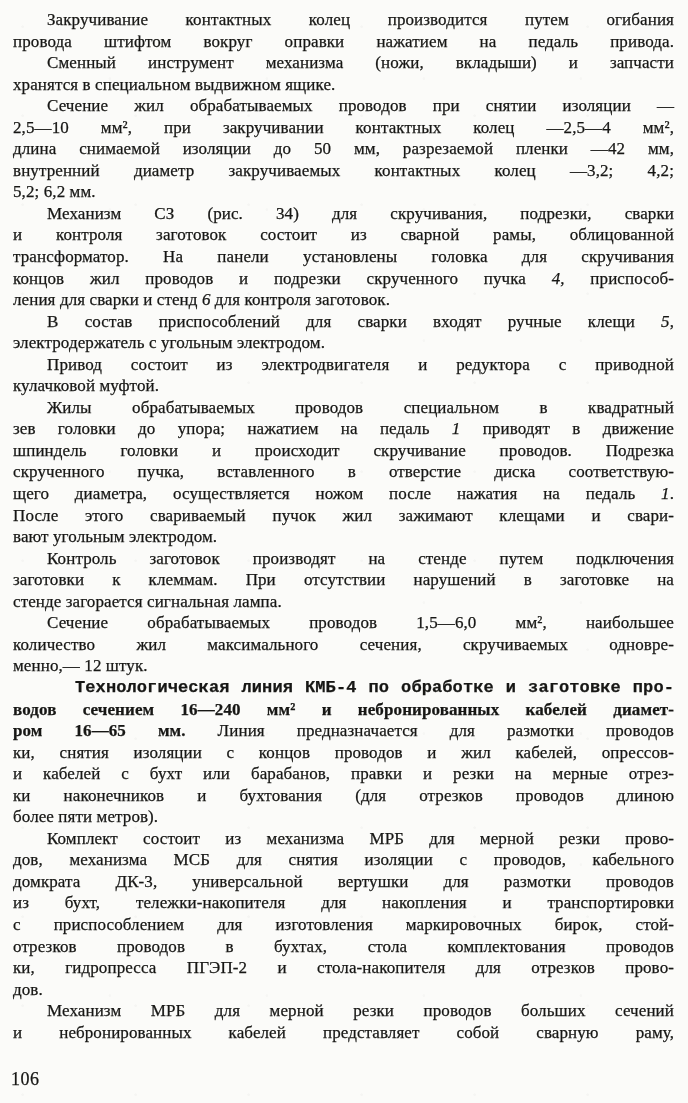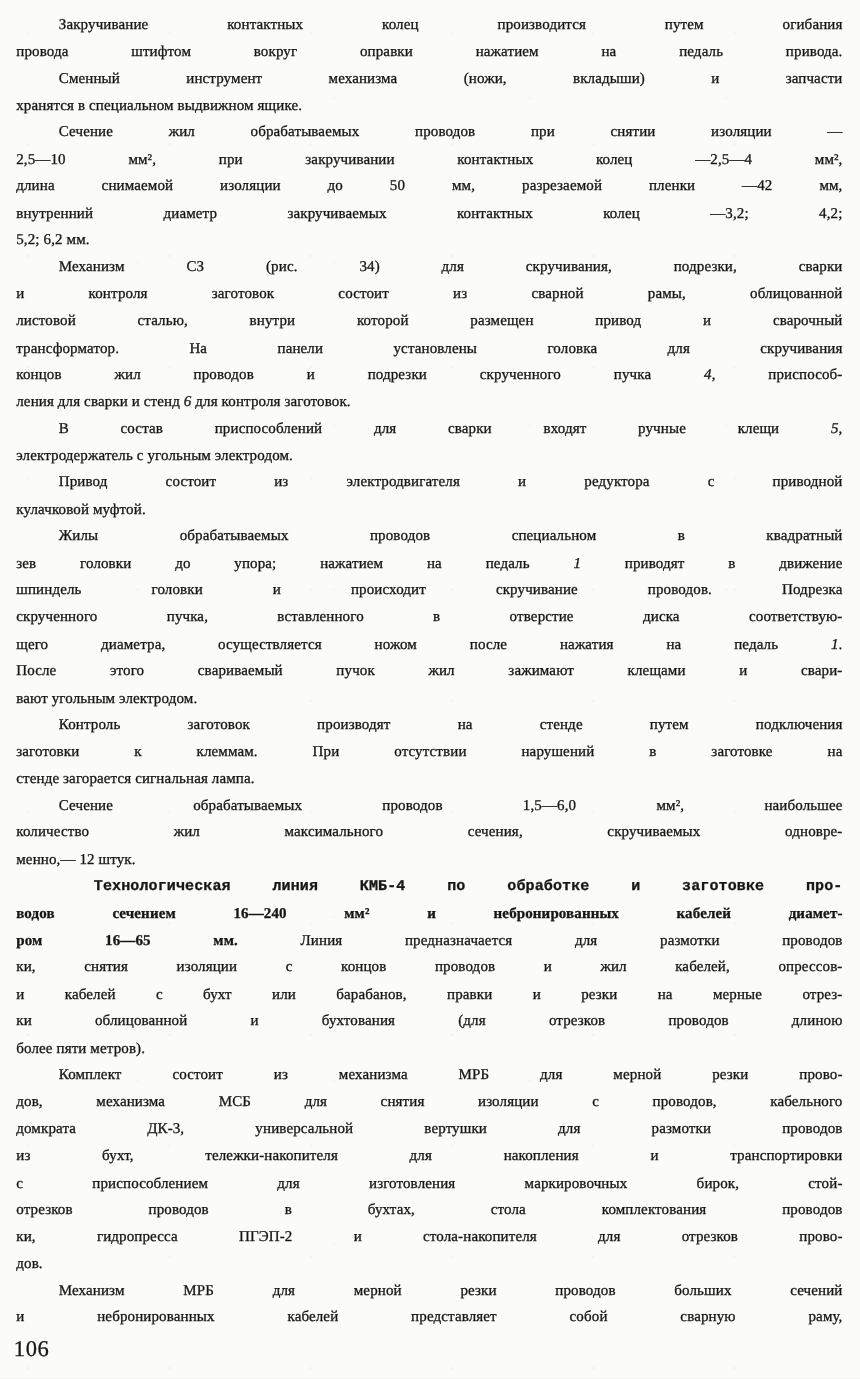--- a/index.html
+++ b/index.html
@@ -20,21 +20,21 @@
     overflow: hidden;
     font-family: "Liberation Serif", "DejaVu Serif", serif;
     color: #171715;
     -webkit-text-stroke: 0.25px #171715;
   }
   .text-block {
     position: absolute;
     top: 9px;
     left: 13px;
     right: 14px;
-    font-size: 12px;
+    font-size: 17px;
     line-height: 21.55px;
     letter-spacing: 0.1px;
   }
   .paragraph { margin: 0; }
   .line {
     text-align: justify;
     text-align-last: justify;
     height: 21.55px;
     overflow: visible;
     white-space: nowrap;
@@ -69,21 +69,20 @@
       <div class="paragraph">
         <div class="line first"><span>Сечение жил обрабатываемых проводов при снятии изоляции —</span></div>
         <div class="line"><span>2,5—10 мм², при закручивании контактных колец —2,5—4 мм²,</span></div>
         <div class="line"><span>длина снимаемой изоляции до 50 мм, разрезаемой пленки —42 мм,</span></div>
         <div class="line"><span>внутренний диаметр закручиваемых контактных колец —3,2; 4,2;</span></div>
         <div class="line noj"><span>5,2; 6,2 мм.</span></div>
       </div>
       <div class="paragraph">
         <div class="line first"><span>Механизм СЗ (рис. 34) для скручивания, подрезки, сварки</span></div>
         <div class="line"><span>и контроля заготовок состоит из сварной рамы, облицованной</span></div>
-        <div class="line"><span>листовой сталью, внутри которой размещен привод и сварочный</span></div>
         <div class="line"><span>трансформатор. На панели установлены головка для скручивания</span></div>
         <div class="line"><span>концов жил проводов и подрезки скрученного пучка </span><span class="seg-i">4</span><span>, приспособ-</span></div>
         <div class="line noj"><span>ления для сварки и стенд </span><span class="seg-i">6</span><span> для контроля заготовок.</span></div>
       </div>
       <div class="paragraph">
         <div class="line first"><span>В состав приспособлений для сварки входят ручные клещи </span><span class="seg-i">5</span><span>,</span></div>
         <div class="line noj"><span>электродержатель с угольным электродом.</span></div>
       </div>
       <div class="paragraph">
         <div class="line first"><span>Привод состоит из электродвигателя и редуктора с приводной</span></div>
@@ -107,21 +106,21 @@
         <div class="line first"><span>Сечение обрабатываемых проводов 1,5—6,0 мм², наибольшее</span></div>
         <div class="line"><span>количество жил максимального сечения, скручиваемых одновре-</span></div>
         <div class="line noj"><span>менно,— 12 штук.</span></div>
       </div>
       <div class="paragraph heading">
         <div class="line first"><span class="seg-b">Технологическая линия КМБ-4 по обработке и заготовке про-</span></div>
         <div class="line"><span class="seg-b">водов сечением 16—240 мм² и небронированных кабелей диамет-</span></div>
         <div class="line"><span class="seg-b">ром 16—65 мм.</span><span> Линия предназначается для размотки проводов</span></div>
         <div class="line"><span>ки, снятия изоляции с концов проводов и жил кабелей, опрессов-</span></div>
         <div class="line"><span>и кабелей с бухт или барабанов, правки и резки на мерные отрез-</span></div>
-        <div class="line"><span>ки облицованной и бухтования (для отрезков проводов длиною</span></div>
+        <div class="line"><span>ки наконечников и бухтования (для отрезков проводов длиною</span></div>
         <div class="line noj"><span>более пяти метров).</span></div>
       </div>
       <div class="paragraph">
         <div class="line first"><span>Комплект состоит из механизма МРБ для мерной резки прово-</span></div>
         <div class="line"><span>дов, механизма МСБ для снятия изоляции с проводов, кабельного</span></div>
         <div class="line"><span>домкрата ДК-3, универсальной вертушки для размотки проводов</span></div>
         <div class="line"><span>из бухт, тележки-накопителя для накопления и транспортировки</span></div>
         <div class="line"><span>с приспособлением для изготовления маркировочных бирок, стой-</span></div>
         <div class="line"><span>отрезков проводов в бухтах, стола комплектования проводов</span></div>
         <div class="line"><span>ки, гидропресса ПГЭП-2 и стола-накопителя для отрезков прово-</span></div>

